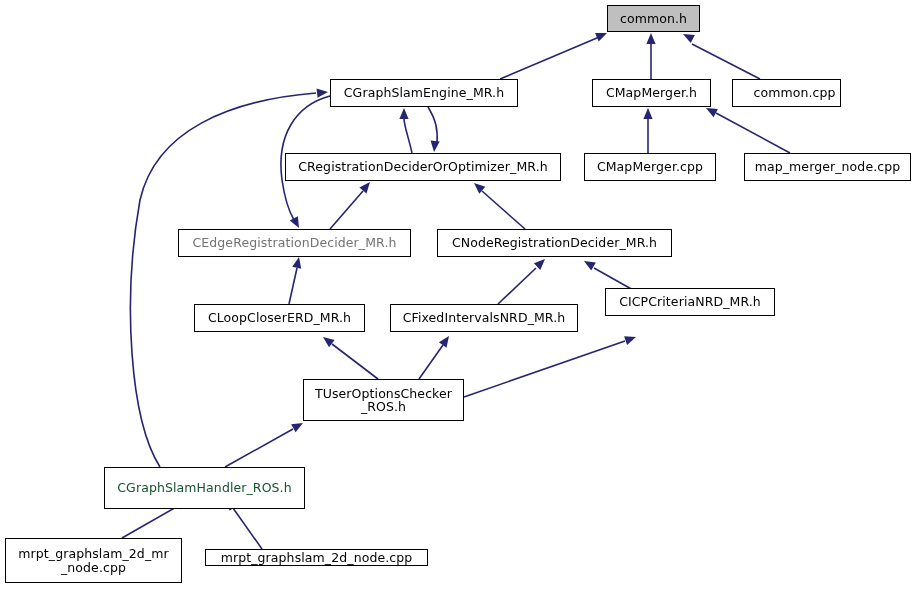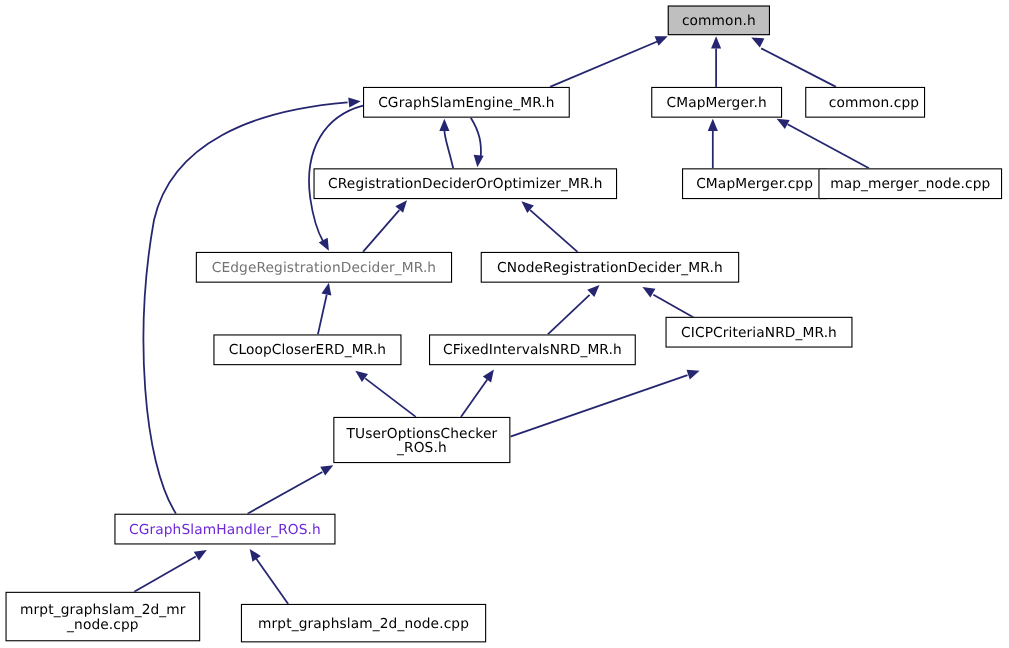--- a/index.html
+++ b/index.html
@@ -136,28 +136,28 @@
         <polygon points="0,0 -11,4.6 -11,-4.6" fill="#252570" transform="translate(227,499) rotate(-125)"></polygon>
       </g>
     </svg>
 
   <div id="node-layer">
       <div class="node highlight" style="left: 607px; top: 5px; width: 93px; height: 27px; border-color: rgb(0, 0, 0); color: rgb(0, 0, 0); background: rgb(191, 191, 191);"><span class="node-label">common.h</span></div>
       <div class="node" style="left: 330px; top: 79px; width: 188px; height: 28px; border-color: rgb(0, 0, 0); color: rgb(0, 0, 0); background: rgb(255, 255, 255);"><span class="node-label">CGraphSlamEngine_MR.h</span></div>
       <div class="node" style="left: 592px; top: 79px; width: 119px; height: 28px; border-color: rgb(0, 0, 0); color: rgb(0, 0, 0); background: rgb(255, 255, 255);"><span class="node-label">CMapMerger.h</span></div>
       <div class="node" style="left: 732px; top: 79px; width: 109px; height: 28px; border-color: rgb(0, 0, 0); color: rgb(0, 0, 0); background: rgb(255, 255, 255); padding-left: 16px;"><span class="node-label">common.cpp</span></div>
       <div class="node" style="left: 285px; top: 153px; width: 276px; height: 28px; border-color: rgb(0, 0, 0); color: rgb(0, 0, 0); background: rgb(255, 255, 255);"><span class="node-label">CRegistrationDeciderOrOptimizer_MR.h</span></div>
-      <div class="node" style="left: 584px; top: 153px; width: 132px; height: 28px; border-color: rgb(0, 0, 0); color: rgb(0, 0, 0); background: rgb(255, 255, 255); margin-left: 36px;"><span class="node-label">CMapMerger.cpp</span></div>
+      <div class="node" style="left: 584px; top: 153px; width: 132px; height: 28px; border-color: rgb(0, 0, 0); color: rgb(0, 0, 0); background: rgb(255, 255, 255);"><span class="node-label">CMapMerger.cpp</span></div>
       <div class="node" style="left: 744px; top: 153px; width: 167px; height: 28px; border-color: rgb(0, 0, 0); color: rgb(0, 0, 0); background: rgb(255, 255, 255);"><span class="node-label">map_merger_node.cpp</span></div>
       <div class="node" style="left: 178px; top: 229px; width: 233px; height: 28px; border-color: rgb(0, 0, 0); color: #737373; background: rgb(255, 255, 255);"><span class="node-label">CEdgeRegistrationDecider_MR.h</span></div>
       <div class="node" style="left: 437px; top: 229px; width: 235px; height: 28px; border-color: rgb(0, 0, 0); color: rgb(0, 0, 0); background: rgb(255, 255, 255);"><span class="node-label">CNodeRegistrationDecider_MR.h</span></div>
       <div class="node" style="left: 194px; top: 304px; width: 171px; height: 28px; border-color: rgb(0, 0, 0); color: rgb(0, 0, 0); background: rgb(255, 255, 255);"><span class="node-label">CLoopCloserERD_MR.h</span></div>
       <div class="node" style="left: 390px; top: 304px; width: 188px; height: 28px; border-color: rgb(0, 0, 0); color: rgb(0, 0, 0); background: rgb(255, 255, 255);"><span class="node-label">CFixedIntervalsNRD_MR.h</span></div>
       <div class="node" style="left: 605px; top: 288px; width: 170px; height: 28px; border-color: rgb(0, 0, 0); color: rgb(0, 0, 0); background: rgb(255, 255, 255);"><span class="node-label">CICPCriteriaNRD_MR.h</span></div>
       <div class="node" style="left: 303px; top: 379px; width: 161px; height: 42px; border-color: rgb(0, 0, 0); color: rgb(0, 0, 0); background: rgb(255, 255, 255);"><span class="node-label">TUserOptionsChecker
 _ROS.h</span></div>
-      <div class="node" style="left: 104px; top: 467px; width: 201px; height: 28px; border-color: rgb(0, 0, 0); color: #6d28d9; background: rgb(255, 255, 255);"><span class="node-label">CGraphSlamHandler_ROS.h</span></div>
+      <div class="node" style="left: 104px; top: 467px; width: 201px; height: 42px; border-color: rgb(0, 0, 0); color: #14532d; background: rgb(255, 255, 255);"><span class="node-label">CGraphSlamHandler_ROS.h</span></div>
       <div class="node" style="left: 5px; top: 538px; width: 177px; height: 45px; border-color: rgb(0, 0, 0); color: rgb(0, 0, 0); background: rgb(255, 255, 255);"><span class="node-label">mrpt_graphslam_2d_mr
 _node.cpp</span></div>
-      <div class="node" style="left: 205px; top: 549px; width: 223px; height: 35px; border-color: rgb(0, 0, 0); color: rgb(0, 0, 0); background: rgb(255, 255, 255); margin-left: 14px;"><span class="node-label">mrpt_graphslam_2d_node.cpp</span></div>
+      <div class="node" style="left: 205px; top: 549px; width: 223px; height: 17px; border-color: rgb(0, 0, 0); color: rgb(0, 0, 0); background: rgb(255, 255, 255);"><span class="node-label">mrpt_graphslam_2d_node.cpp</span></div>
     </div>
 
 </div>
 
 </body></html>

